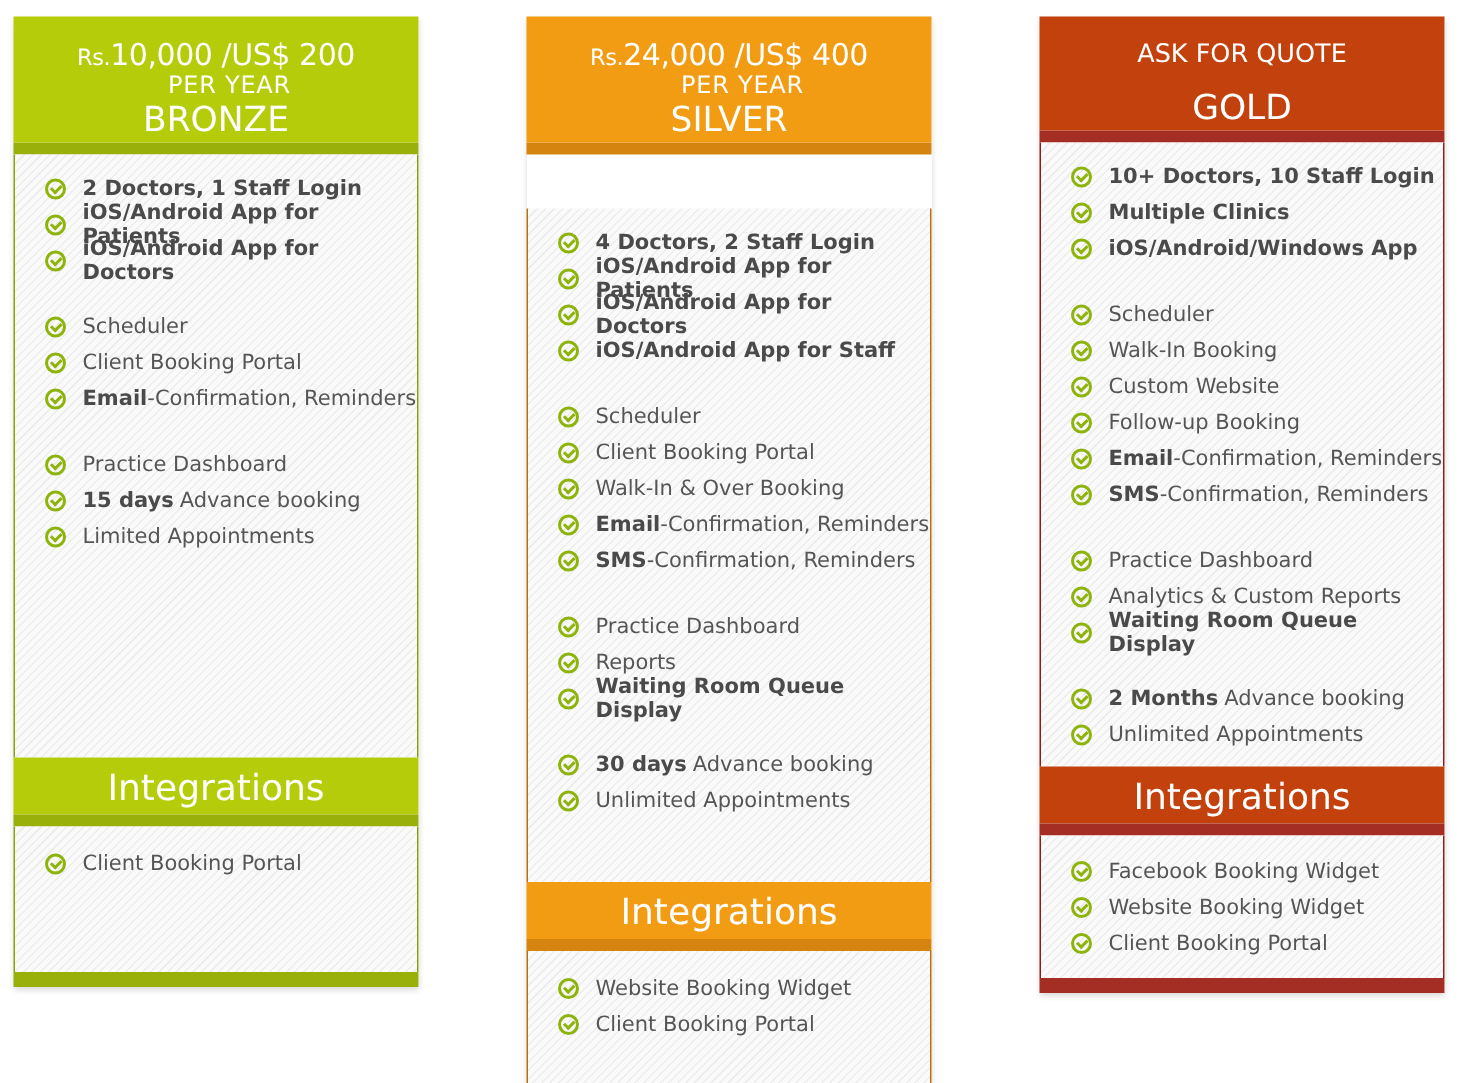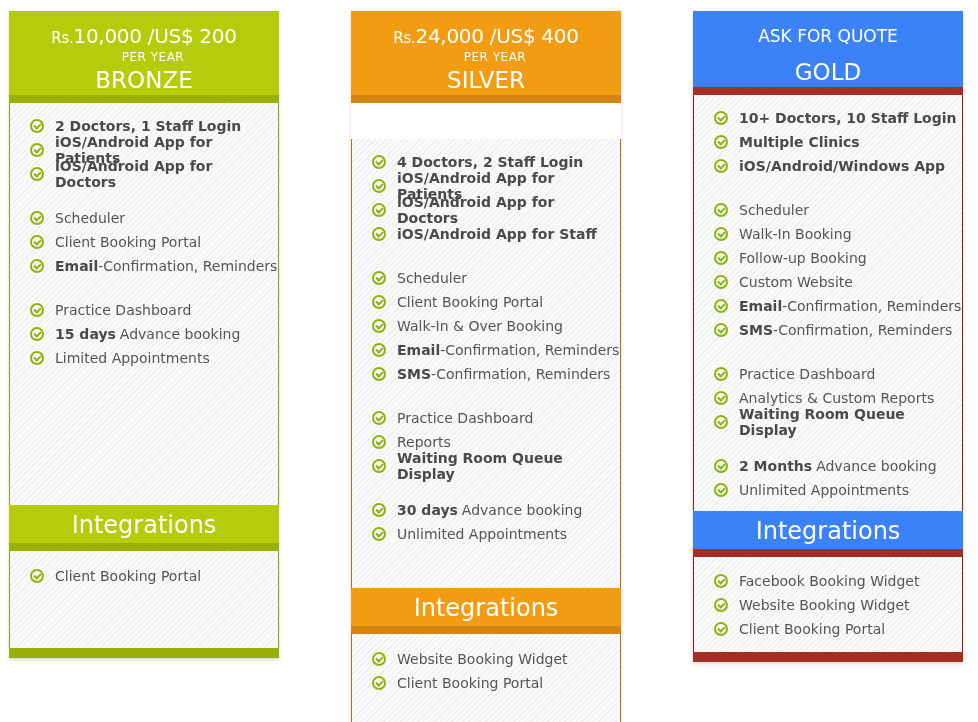--- a/index.html
+++ b/index.html
@@ -2,21 +2,21 @@
 <html><head>
 <meta charset="utf-8">
 <style>
   html, body { margin:0; padding:0; }
   body { width:978px; height:722px; background:#ffffff; position:relative; overflow:hidden;
          font-family:"DejaVu Sans", sans-serif; }
   .card { position:absolute; top:11px; width:270px; box-shadow:0 2px 4px rgba(0,0,0,0.15); }
   .card .hdr { color:#fff; text-align:center; position:relative; }
   .card .price { font-size:20px; padding-top:12px; height:26px; line-height:26px; letter-spacing:-0.3px; }
   .card .price small { font-size:15px; }
-  .card .per { font-size:12px; height:16px; line-height:16px; letter-spacing:0.5px;padding-left:18px; }
+  .card .per { font-size:16px; height:16px; line-height:16px; letter-spacing:0.5px;padding-left:18px; }
   .card .name { font-size:23px; height:30px; line-height:30px; }
   .card .band { height:8px; }
   .card .body { border-left:1px solid; border-right:1px solid;
      background-color:#fafafa;
      background-image:repeating-linear-gradient(135deg, rgba(0,0,0,0.05) 0px, rgba(0,0,0,0.05) 1px, transparent 1px, transparent 4px);
      }
   .feat { list-style:none; margin:0; padding:0; }
   .feat li { display:flex; align-items:center; height:24px; font-size:14px; color:#555;
              padding-left:20px; }
   .feat li.gap { height:20px; }
@@ -30,21 +30,21 @@
 
   .bronze { left:9px; }
   .bronze .hdr, .bronze .int-hdr { background:#b5cc0a; }
   .bronze .band, .bronze .foot, .bronze .int-band { background:#9ab00a; }
   .bronze .body { border-color:#8aa10a; }
   .silver { left:351px; }
   .silver .hdr, .silver .int-hdr { background:#f29c14; }
   .silver .band, .silver .foot, .silver .int-band { background:#d68410; }
   .silver .body { border-color:#b8700c; }
   .gold { left:693px; }
-  .gold .hdr, .gold .int-hdr { background:#3b82f6; }
+  .gold .hdr, .gold .int-hdr { background:#c2410c; }
   .gold .band, .gold .foot, .gold .int-band { background:#a52e24; }
   .gold .body { border-color:#8c1f18; }
   .gold .quote { font-size:17px; padding-top:14px; height:22px; line-height:22px; }
   .gold .name { padding-top:10px; }
   .int-band { height:8px; }
 </style>
 </head>
 <body>
 
 <div class="card bronze">
@@ -229,25 +229,25 @@
         <li>
           <span class="chk"></span>
           <span>Scheduler</span>
         </li>
         <li>
           <span class="chk"></span>
           <span>Walk-In Booking</span>
         </li>
         <li>
           <span class="chk"></span>
+          <span>Custom Website</span>
+        </li>
+        <li>
+          <span class="chk"></span>
           <span>Follow-up Booking</span>
-        </li>
-        <li>
-          <span class="chk"></span>
-          <span>Custom Website</span>
         </li>
         <li>
           <span class="chk"></span>
           <b style="margin-right: 0px;">Email</b>
           <span>-Confirmation, Reminders</span>
         </li>
         <li>
           <span class="chk"></span>
           <b style="margin-right: 0px;">SMS</b>
           <span>-Confirmation, Reminders</span>

